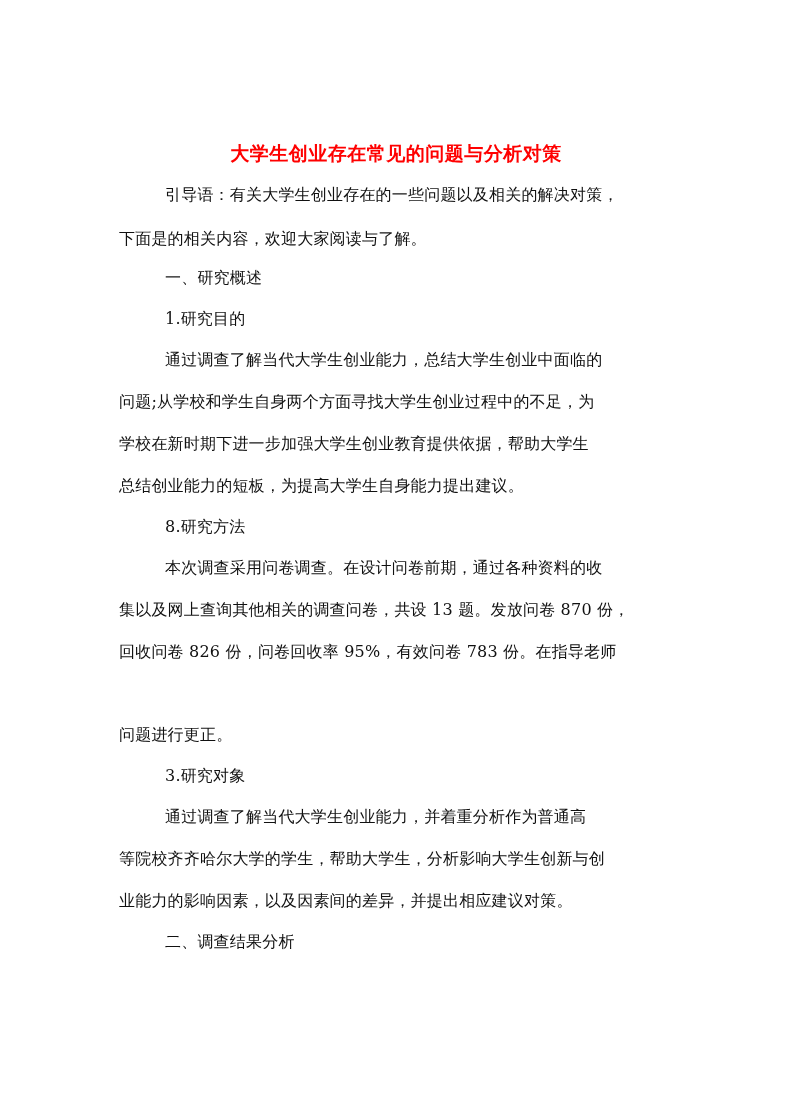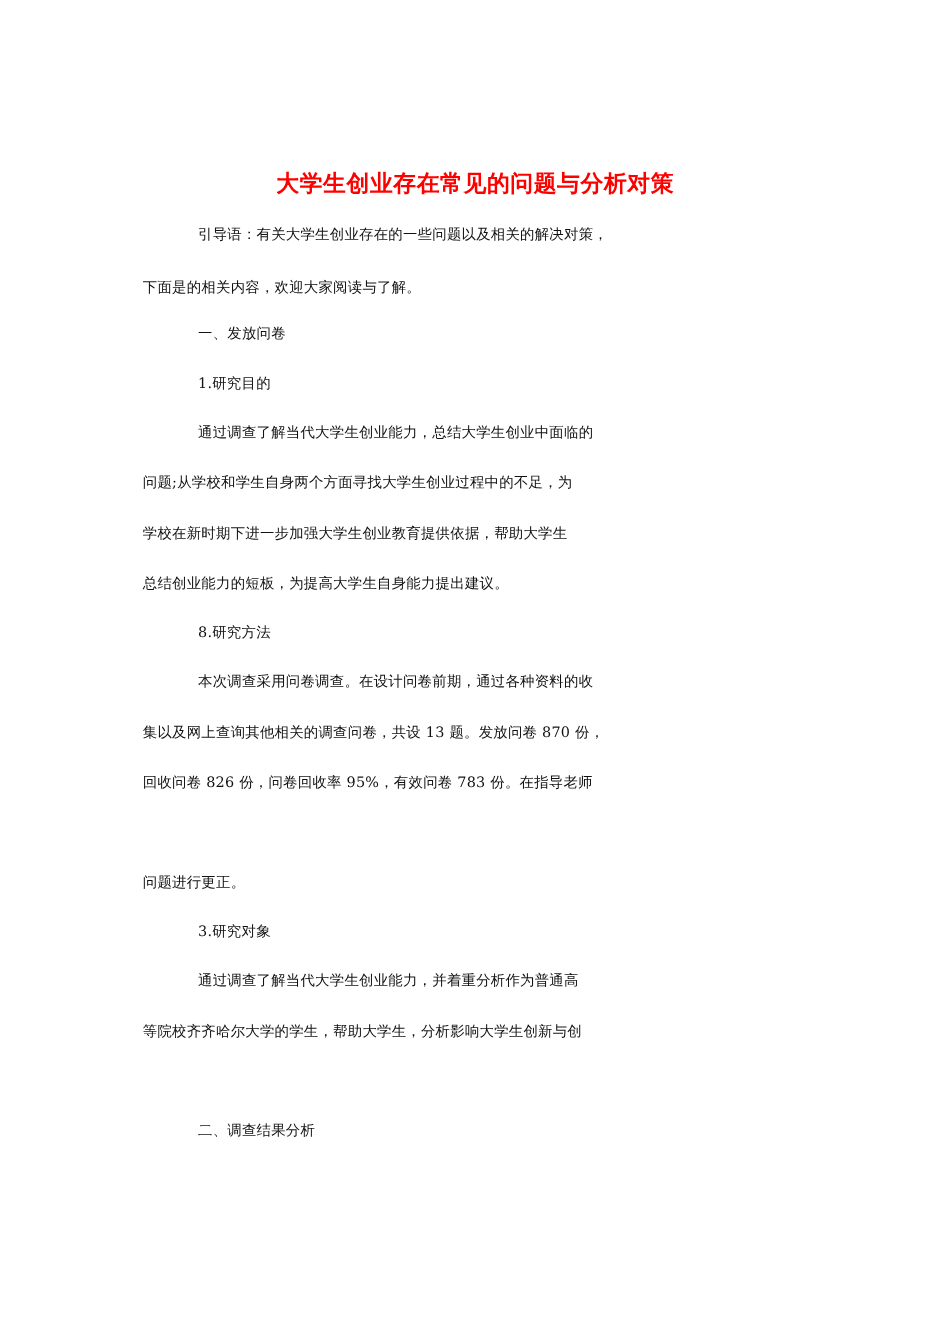--- a/index.html
+++ b/index.html
@@ -33,43 +33,44 @@
     font-family: "DejaVu Sans", "Liberation Sans", sans-serif;
     font-weight: bold;
     font-size: 19px;
     letter-spacing: 0.5px;
     color: #ff0000;
     line-height: 26px;
   }
   .line {
     position: absolute;
     left: 119px;
-    font-size: 12px;
+    font-size: 16px;
     line-height: 22px;
     white-space: nowrap;
     letter-spacing: 0.2px;
   }
   .indent { left: 165px; }
 </style>
 </head>
 <body>
 
 <div class="page">
   <div class="title">大学生创业存在常见的问题与分析对策</div>
 
   <div class="line indent" style="top:148px">引导语：有关大学生创业存在的一些问题以及相关的解决对策，</div>
   <div class="line" style="top:192px">下面是的相关内容，欢迎大家阅读与了解。</div>
-  <div class="line indent" style="top:231px">一、发放问卷</div>
+  <div class="line indent" style="top:231px">一、研究概述</div>
   <div class="line indent" style="top:272px">1.研究目的</div>
   <div class="line indent" style="top:313px">通过调查了解当代大学生创业能力，总结大学生创业中面临的</div>
   <div class="line" style="top:355px">问题;从学校和学生自身两个方面寻找大学生创业过程中的不足，为</div>
   <div class="line" style="top:397px">学校在新时期下进一步加强大学生创业教育提供依据，帮助大学生</div>
   <div class="line" style="top:439px">总结创业能力的短板，为提高大学生自身能力提出建议。</div>
   <div class="line indent" style="top:480px">8.研究方法</div>
   <div class="line indent" style="top:521px">本次调查采用问卷调查。在设计问卷前期，通过各种资料的收</div>
   <div class="line" style="top:563px">集以及网上查询其他相关的调查问卷，共设 13 题。发放问卷 870 份，</div>
   <div class="line" style="top:605px">回收问卷 826 份，问卷回收率 95%，有效问卷 783 份。在指导老师</div>
   <div class="line" style="top:688px">问题进行更正。</div>
   <div class="line indent" style="top:729px">3.研究对象</div>
   <div class="line indent" style="top:770px">通过调查了解当代大学生创业能力，并着重分析作为普通高</div>
   <div class="line" style="top:812px">等院校齐齐哈尔大学的学生，帮助大学生，分析影响大学生创新与创</div>
+  <div class="line" style="top:854px">业能力的影响因素，以及因素间的差异，并提出相应建议对策。</div>
   <div class="line indent" style="top:895px">二、调查结果分析</div>
 </div>
 
 </body></html>

